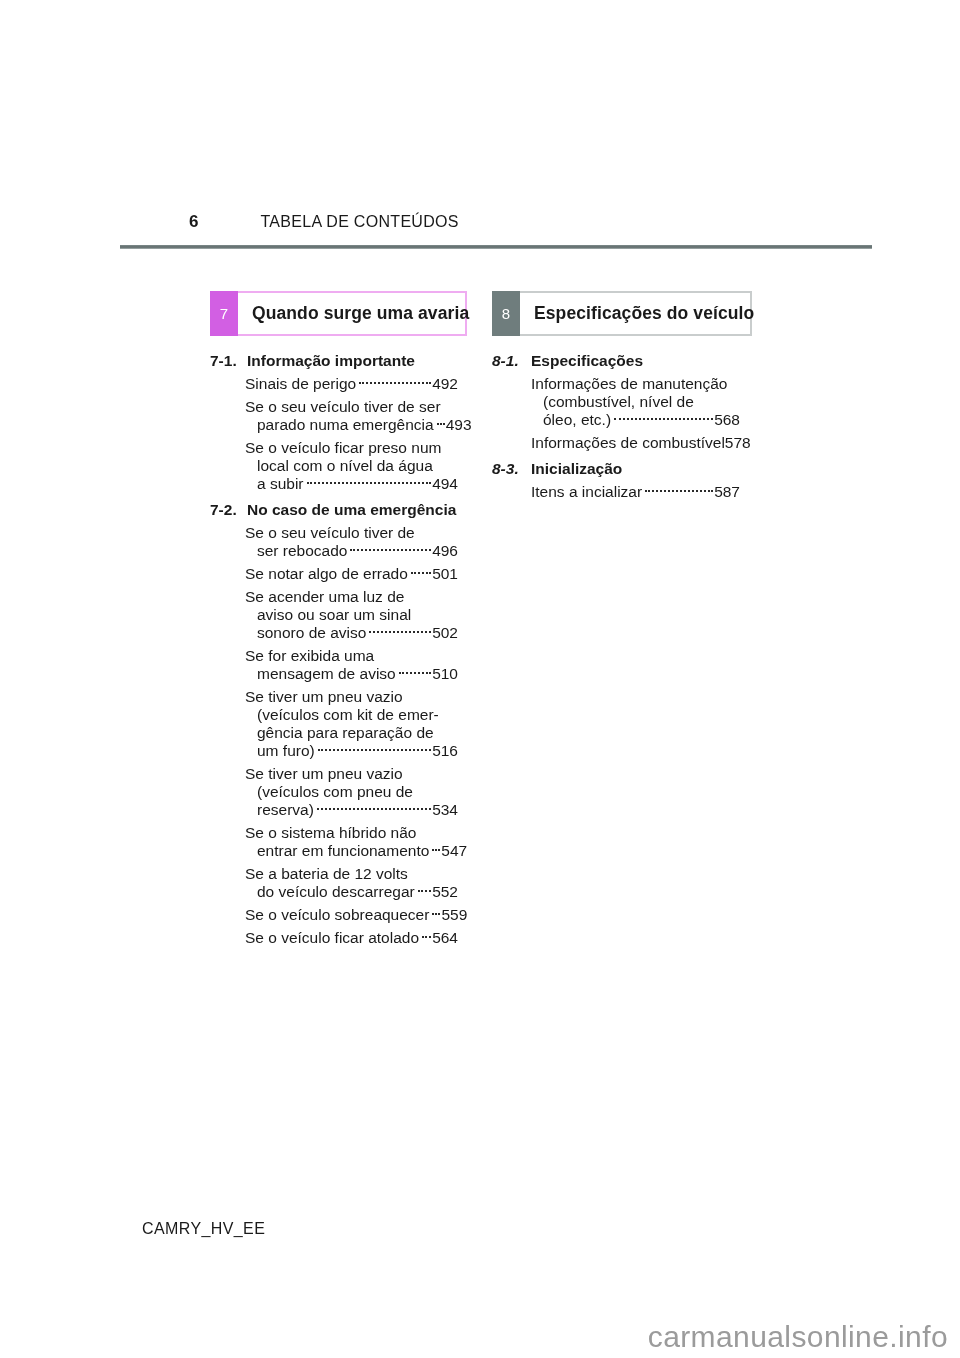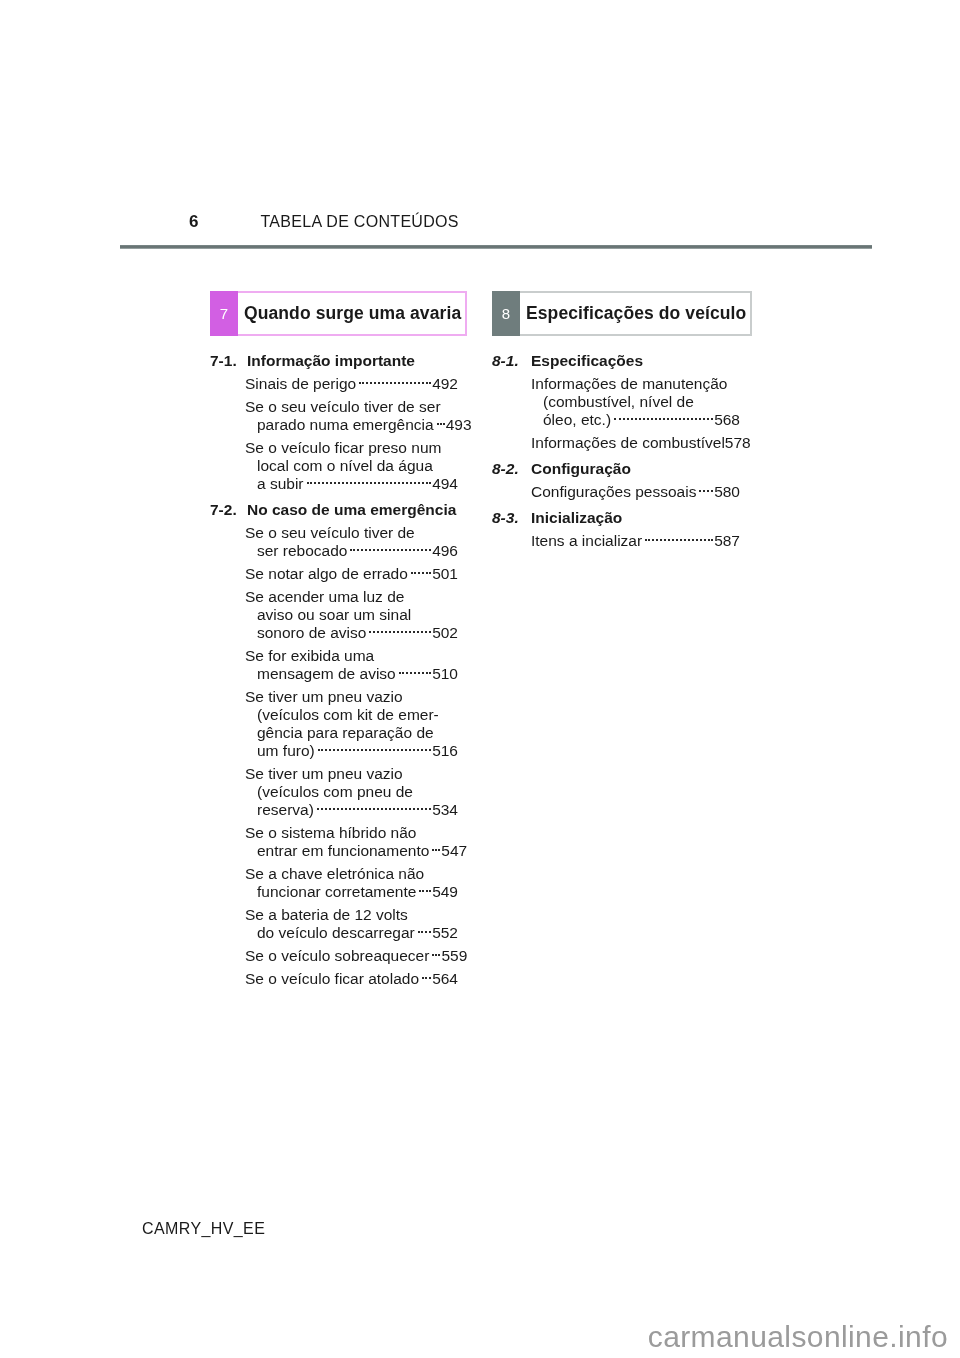--- a/index.html
+++ b/index.html
@@ -41,21 +41,21 @@
     background: #fff;
     display: flex; align-items: center;
   }
   .chapter-num {
     position: absolute; left: -2px; top: -2px; bottom: -2px;
     width: 28px;
     display: flex; align-items: center; justify-content: center;
     color: #ffffff; font-size: 15px;
   }
   .chapter-title {
-    margin-left: 32px;
+    margin-left: 40px;
     font-weight: bold; font-size: 17.5px;
     white-space: nowrap;
     letter-spacing: 0.1px;
   }
 
   .subsection { margin-top: 16px; }
   .subsection + .subsection { margin-top: 8px; }
 
   .subsection-heading {
     display: flex;
@@ -196,28 +196,20 @@
           </div>
           <div class="entry">
             <div class="entry-line">Se o sistema híbrido não</div>
             <div class="entry-line last cont">
               <span class="entry-text">entrar em funcionamento</span>
               <span class="leader"></span>
               <span class="entry-page">547</span>
             </div>
           </div>
           <div class="entry">
-            <div class="entry-line">Se a chave eletrónica não</div>
-            <div class="entry-line last cont">
-              <span class="entry-text">funcionar corretamente</span>
-              <span class="leader"></span>
-              <span class="entry-page">549</span>
-            </div>
-          </div>
-          <div class="entry">
             <div class="entry-line">Se a bateria de 12 volts</div>
             <div class="entry-line last cont">
               <span class="entry-text">do veículo descarregar</span>
               <span class="leader"></span>
               <span class="entry-page">552</span>
             </div>
           </div>
           <div class="entry">
             <div class="entry-line last">
               <span class="entry-text">Se o veículo sobreaquecer</span>
@@ -259,35 +251,20 @@
             <div class="entry-line last">
               <span class="entry-text">Informações de combustível</span>
               <span class="leader hidden"></span>
               <span class="entry-page">578</span>
             </div>
           </div>
         </div>
       </div>
       <div class="subsection">
         <div class="subsection-heading">
-          <span class="ss-num">8-2.</span>
-          <span class="ss-title">Configuração</span>
-        </div>
-        <div class="entries">
-          <div class="entry">
-            <div class="entry-line last">
-              <span class="entry-text">Configurações pessoais</span>
-              <span class="leader"></span>
-              <span class="entry-page">580</span>
-            </div>
-          </div>
-        </div>
-      </div>
-      <div class="subsection">
-        <div class="subsection-heading">
           <span class="ss-num">8-3.</span>
           <span class="ss-title">Inicialização</span>
         </div>
         <div class="entries">
           <div class="entry">
             <div class="entry-line last">
               <span class="entry-text">Itens a incializar</span>
               <span class="leader"></span>
               <span class="entry-page">587</span>
             </div>

